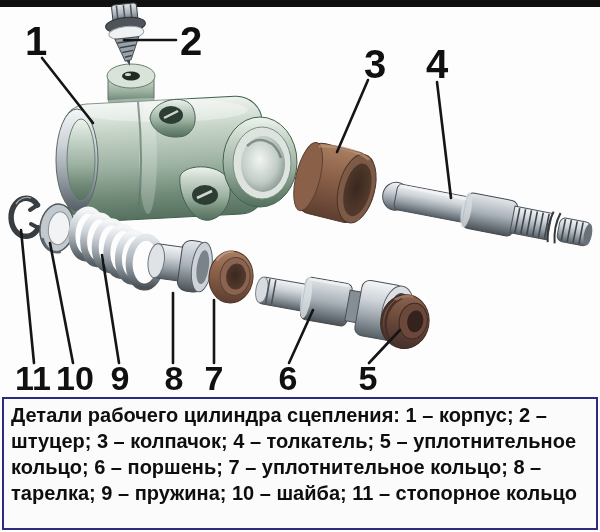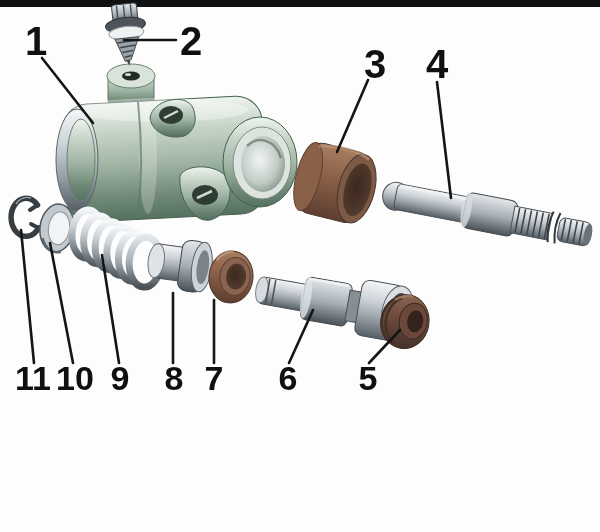--- a/index.html
+++ b/index.html
@@ -216,13 +216,16 @@
     <text class="callout co-top" x="437" y="78">4</text>
     <text class="callout co-bot" x="33" y="390">11</text>
     <text class="callout co-bot" x="75" y="390">10</text>
     <text class="callout co-bot" x="120" y="390">9</text>
     <text class="callout co-bot" x="174" y="390">8</text>
     <text class="callout co-bot" x="214" y="390">7</text>
     <text class="callout co-bot" x="288" y="390">6</text>
     <text class="callout co-bot" x="368" y="390">5</text>
   </svg>
 
+  <div id="caption-box">
+    <span>Детали рабочего цилиндра сцепления: 1 – корпус; 2 – штуцер; 3 – колпачок; 4 – толкатель; 5 – уплотнительное кольцо; 6 – поршень; 7 – уплотнительное кольцо; 8 – тарелка; 9 – пружина; 10 – шайба; 11 – стопорное кольцо</span>
+  </div>
 </div>
 
 </body></html>

